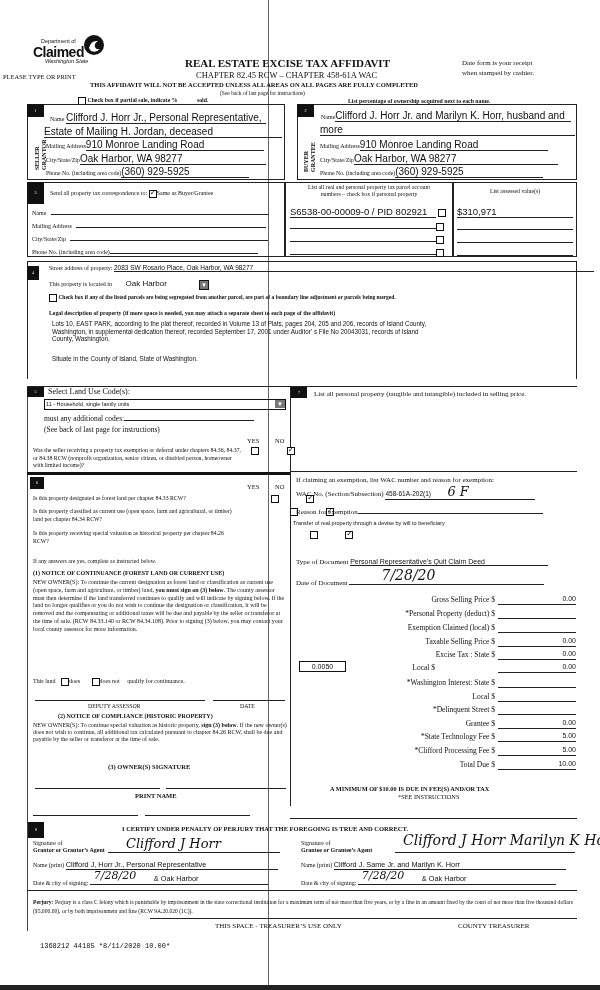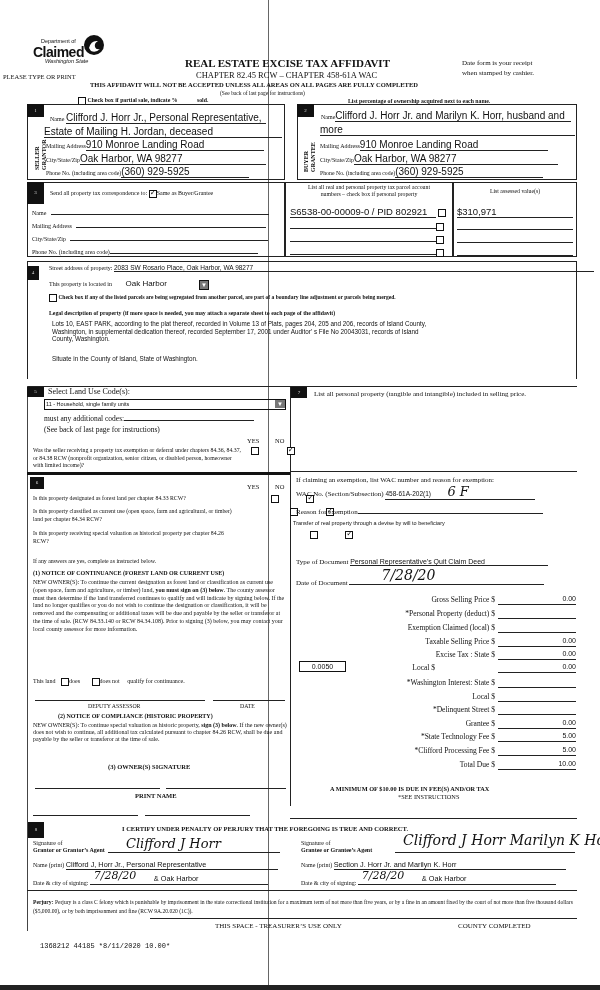--- a/index.html
+++ b/index.html
@@ -289,32 +289,32 @@
     <span class="sans" style="position:absolute;left:64px;top:0;font-size:7.3px;">&amp; Oak Harbor</span>
   </span>
 </div>
 
 <div class="abs" style="left:301px;top:840px;font-size:6px;line-height:7px;"><span>Signature of</span><br><b>Grantee or Grantee’s Agent</b></div>
 <div class="abs ul" style="left:395px;top:838px;width:180px;height:15px;">
   <span class="sig" style="position:absolute;left:8px;top:-6px;font-size:14px;white-space:nowrap;">Clifford J Horr  Marilyn K Horr</span>
 </div>
 <div class="row" style="left:301px;top:860px;font-size:6px;">
   <span>Name (print)</span>
-  <span class="sans ul" style="display:inline-block;width:232px;font-size:7.3px;">Section J. Horr Jr. and Marilyn K. Horr</span>
+  <span class="sans ul" style="display:inline-block;width:232px;font-size:7.3px;">Clifford J. Same Jr. and Marilyn K. Horr</span>
 </div>
 <div class="row" style="left:301px;top:874px;font-size:6px;">
   <span>Date &amp; city of signing:</span>
   <span class="ul" style="display:inline-block;width:198px;height:11px;position:relative;">
     <span class="sig" style="position:absolute;left:4px;top:-5px;font-size:11px;">7/28/20</span>
     <span class="sans" style="position:absolute;left:64px;top:0;font-size:7.3px;">&amp; Oak Harbor</span>
   </span>
 </div>
 
 <div class="hline" style="left:27px;top:890px;width:550px;height:1px;"></div>
 <div class="abs" style="left:33px;top:898px;width:540px;font-size:5.6px;line-height:9px;"><b>Perjury:</b><span> Perjury is a class C felony which is punishable by imprisonment in the state correctional institution for a maximum term of not more than five years, or by a fine in an amount fixed by the court of not more than five thousand dollars ($5,000.00), or by both imprisonment and fine (RCW 9A.20.020 (1C)).</span></div>
 <div class="hline" style="left:150px;top:918px;width:427px;height:1px;"></div>
 <div class="abs" style="left:215px;top:922px;font-size:7px;">THIS SPACE - TREASURER’S USE ONLY</div>
-<div class="abs" style="left:458px;top:922px;font-size:7px;">COUNTY COMPLETED</div>
+<div class="abs" style="left:458px;top:922px;font-size:7px;">COUNTY TREASURER</div>
 <div class="abs" style="left:40px;top:942px;font-family:'Liberation Mono',monospace;font-size:7px;">1368212 44185 *8/11/2020 10.00*</div>
 <div class="hline" style="left:0;top:985px;width:600px;height:5px;background:#222;"></div>
 
 
 
 
 </body></html>

